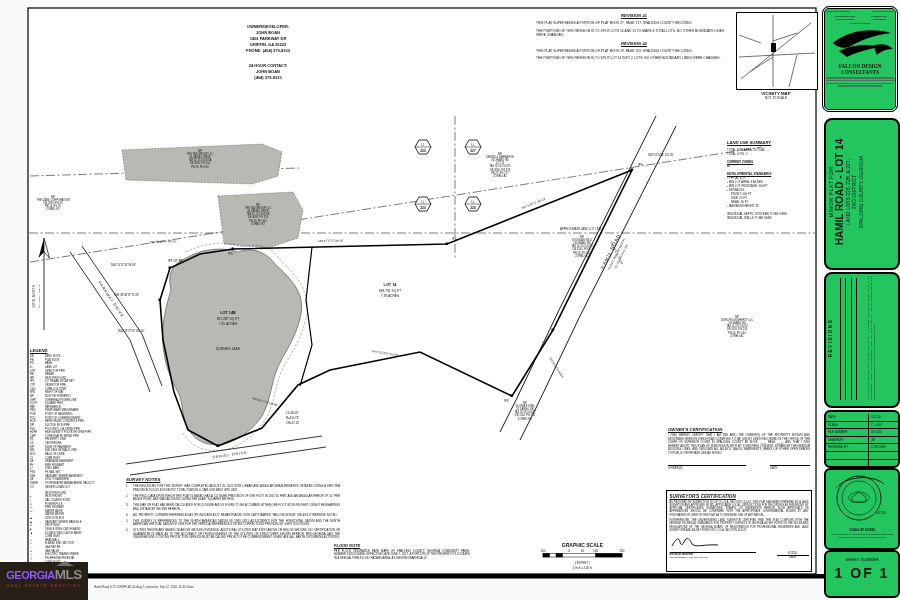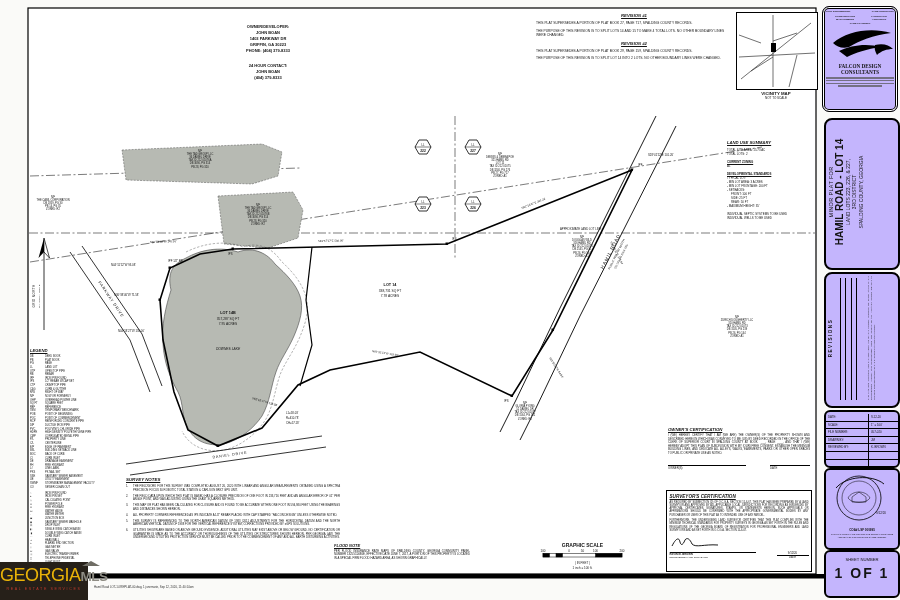--- a/index.html
+++ b/index.html
@@ -1,20 +1,20 @@
 <!DOCTYPE html>
 <html><head>
 <meta charset="utf-8">
 <style>
   html,body{margin:0;padding:0;background:#fafaf8}
   body{width:900px;height:600px;position:relative;font-family:"Liberation Sans",sans-serif;color:#141414;overflow:hidden}
   .abs{position:absolute}
   .c{text-align:center}
   .hd{font-weight:bold;font-style:italic;text-decoration:underline}
-  .box{border:1.6px solid #000;border-radius:5px;background:#c4b5fd}
+  .box{border:1.6px solid #000;border-radius:5px;background:#22c55e}
   .rot{transform:rotate(-90deg)}
   svg text{font-family:"Liberation Sans",sans-serif;fill:#141414}
   .bear{font-size:2.8px}
   .nbr{font-size:2.6px;text-anchor:middle}
   .lot{font-size:3.8px;text-anchor:middle;font-weight:bold}
   .lot2{font-size:3.3px;text-anchor:middle}
   .rd{font-size:4.6px;letter-spacing:1px;text-anchor:middle}
   .rd2{font-size:2.9px;text-anchor:middle}
   .rd3{font-size:2.5px;text-anchor:middle}
   .tick{font-size:3px;text-anchor:middle}
@@ -668,19 +668,19 @@
   <div class="c" style="font-size:2.1px;line-height:2.7px;padding:1px 3px 0 3px">THIS PLAT IS NOT VALID WITHOUT THE ORIGINAL SIGNATURE AND SEAL OF THE SURVEYOR NAMED HEREON.</div>
 </div>
 
 <div class="abs box c" style="left:824px;top:550px;width:72px;height:44px;border-width:2px;border-radius:6px">
   <div style="font-size:4.2px;margin-top:5px">SHEET NUMBER</div>
   <div style="font-size:14px;font-weight:bold;letter-spacing:2px;margin-top:3px">1 OF 1</div>
 </div>
 
 <div class="abs" style="left:0;top:562px;width:88px;height:38px;background:#262019;text-align:center">
   <div style="position:relative;display:inline-block;margin-top:3px">
-    <span style="color:#eab308;font-weight:normal;font-size:18px;letter-spacing:-.5px">GEORGIA</span><span style="color:#8e8c84;font-weight:bold;font-size:13.5px;letter-spacing:-.5px">MLS</span>
+    <span style="color:#8b5cf6;font-weight:bold;font-size:11px;letter-spacing:-.5px">GEORGIA</span><span style="color:#8e8c84;font-weight:bold;font-size:13.5px;letter-spacing:-.5px">MLS</span>
     <span style="position:absolute;right:8px;top:-4px;width:0;height:0;border-left:9px solid transparent;border-right:9px solid transparent;border-bottom:5px solid #6f6d65"></span>
   </div>
   <div style="color:#c0392b;font-size:3.6px;letter-spacing:1.6px;margin-top:1px">REAL ESTATE SERVICES</div>
 </div>
 
 <div class="abs" style="left:94px;top:585px;font-size:2.9px;color:#333">Hamil Road LOT-14 REPLAT-00.dwg, 1 junemarie, Sep 12, 2020, 11:40:14am</div>
 
 </body></html>

